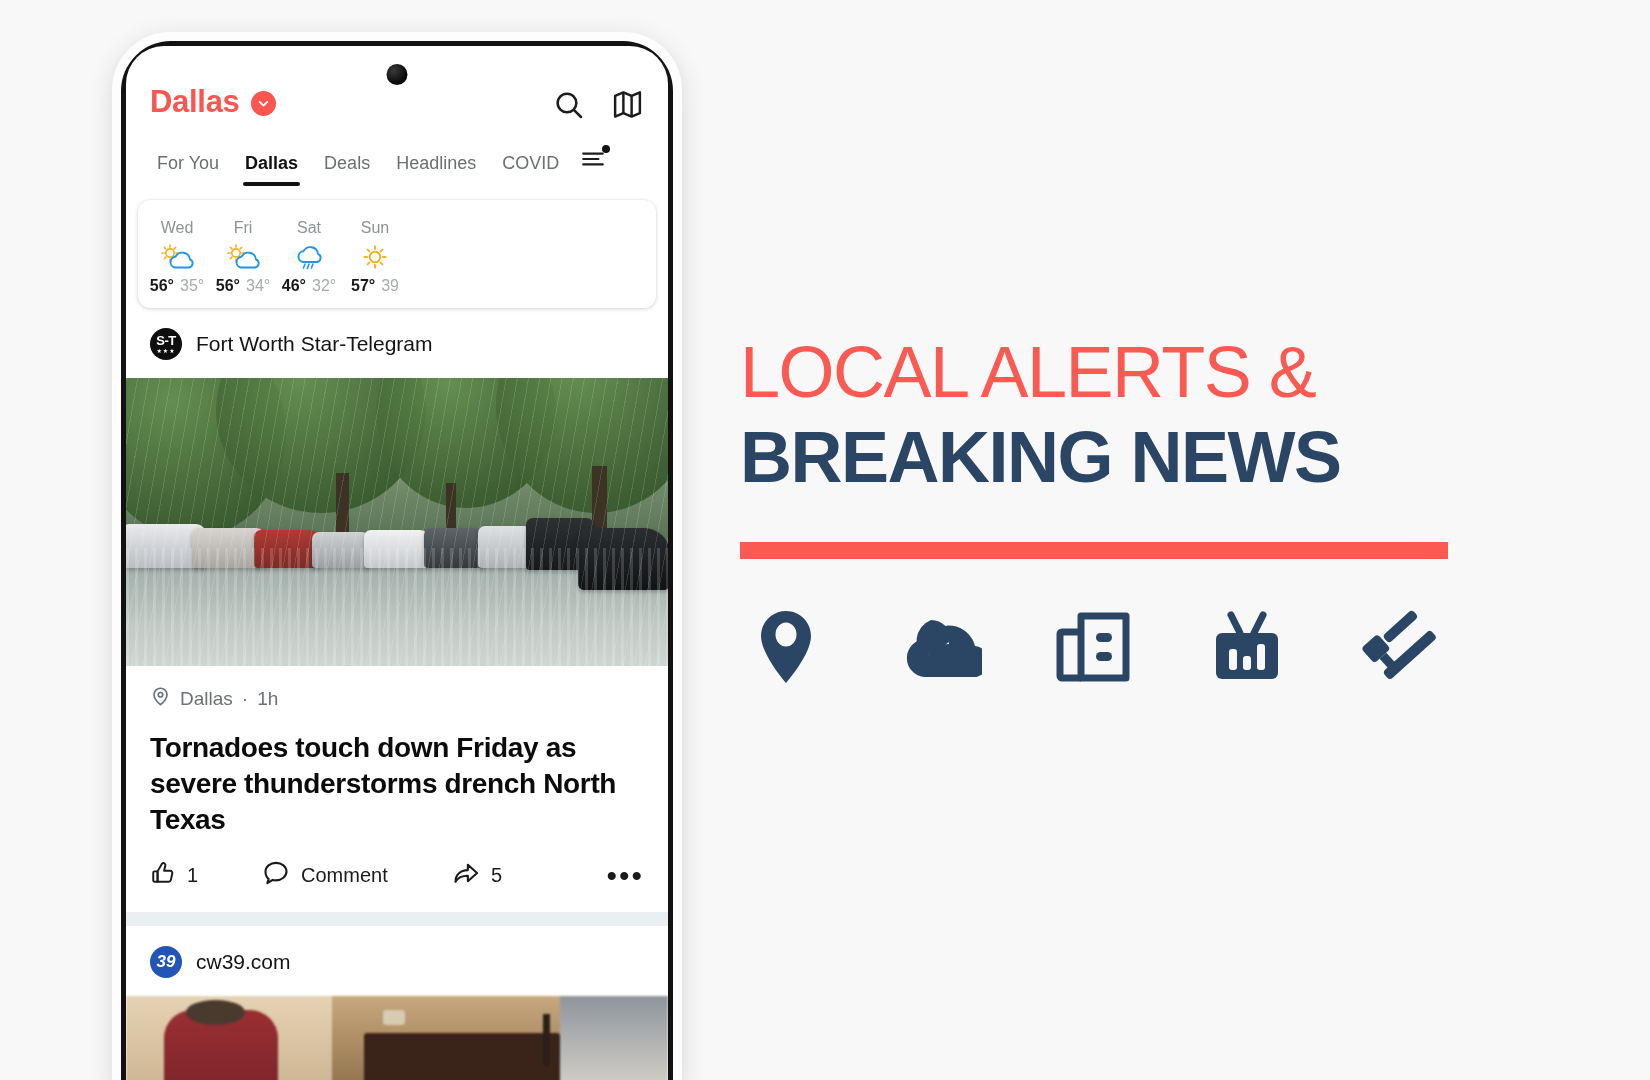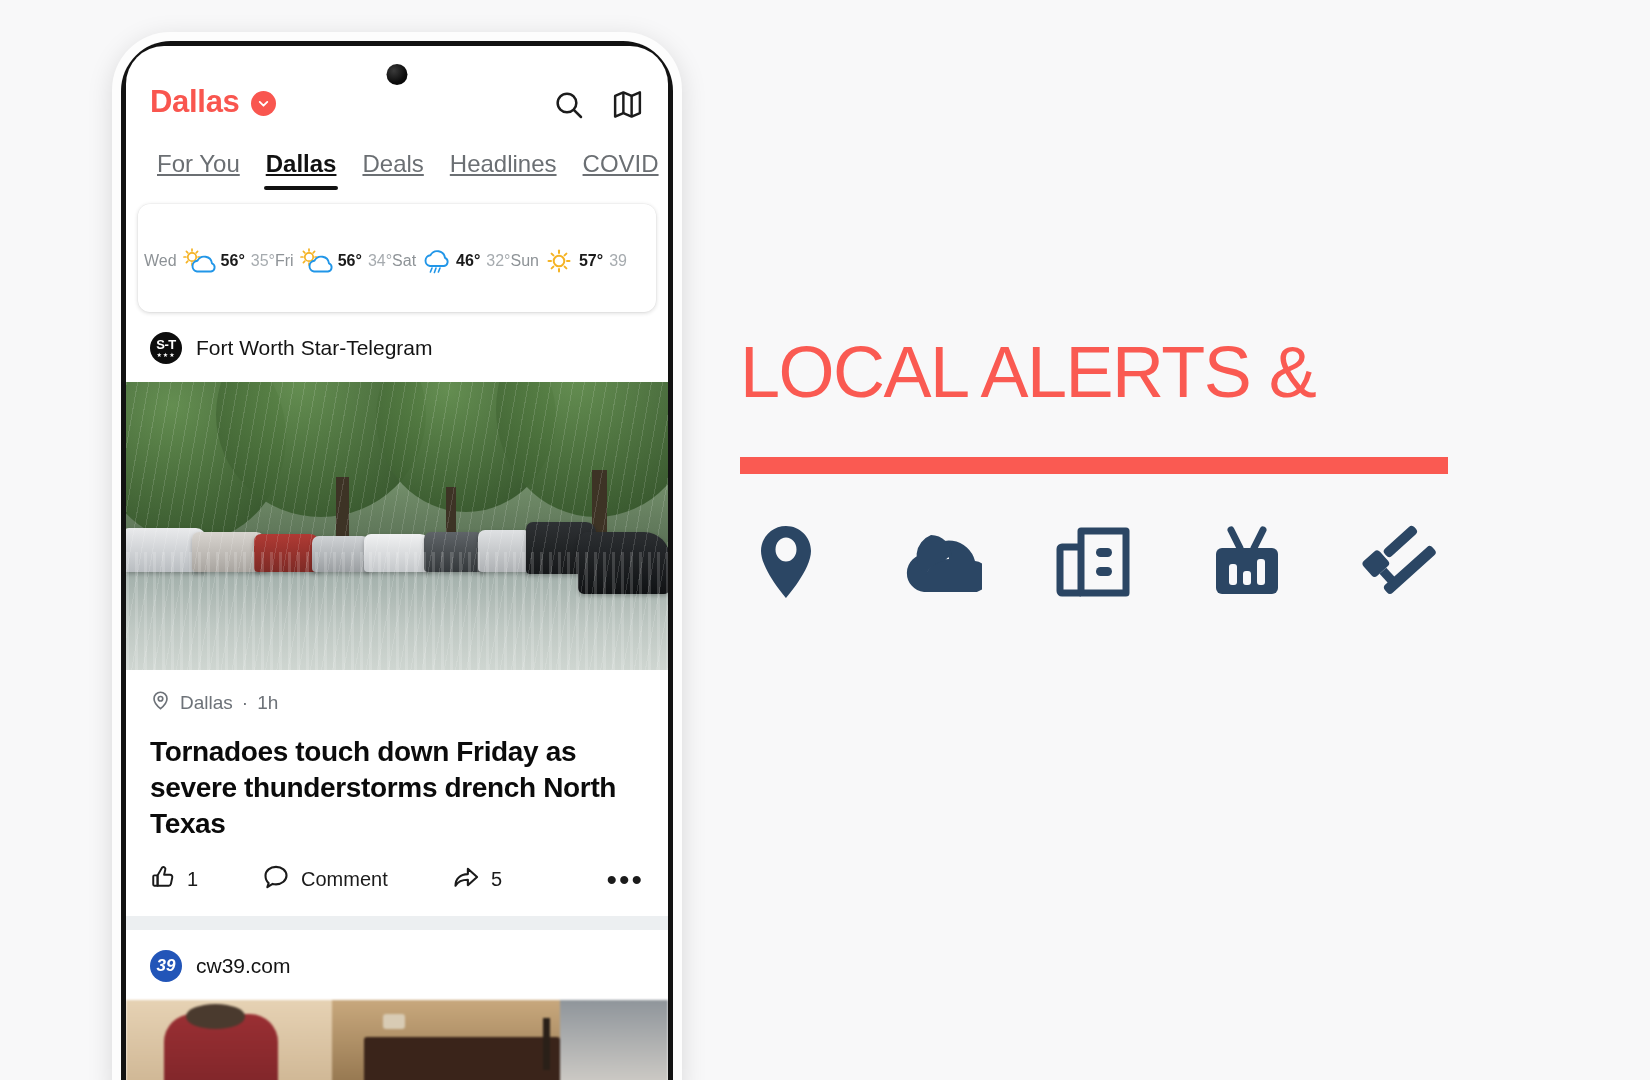--- a/index.html
+++ b/index.html
@@ -51,22 +51,22 @@
     display: flex; align-items: center; justify-content: center; margin-top: 3px;
   }
   .head-icons { display: flex; align-items: center; gap: 26px; margin-top: 4px; }
 
   
   .tabbar {
     display: flex; align-items: flex-end; gap: 0;
     padding: 8px 14px 0 18px; position: relative;
   }
   .tab {
-    font-size: 24px; color: #6b6f73; padding: 4px 13px 12px 13px;
-    white-space: nowrap; position: relative; text-decoration: underline;
+    font-size: 18px; color: #6b6f73; padding: 4px 13px 12px 13px;
+    white-space: nowrap; position: relative;
   }
   .tab.active { color: #111; font-weight: bold; }
   .tab.active::after {
     content: ""; position: absolute; left: 11px; right: 11px; bottom: 0;
     height: 4px; background: #111; border-radius: 3px;
   }
   .tab-menu { margin-left: 6px; position: relative; padding-bottom: 10px; }
   .tab-dot {
     position: absolute; right: -2px; top: -1px; width: 8px; height: 8px;
     border-radius: 50%; background: #111;
@@ -80,21 +80,21 @@
   }
   .wx-now {
     width: 148px; display: flex; align-items: center; justify-content: center;
     gap: 4px; border-right: 1px solid #eceef0; flex: 0 0 auto;
   }
   .wx-temp { font-size: 40px; font-weight: bold; color: #111; letter-spacing: -1px; }
   .wx-unit { font-size: 17px; font-weight: bold; color: #111; vertical-align: top;
              position: relative; top: -12px; left: 1px; }
   .wx-days { display: flex; flex: 1; padding-left: 6px; min-width: 0; }
   .wx-day {
-    flex: 0 0 66px; display: flex; flex-direction: row; align-items: center;
+    flex: 0 0 66px; display: flex; flex-direction: column; align-items: center;
     justify-content: center; gap: 3px; padding-top: 6px;
   }
   .wx-dow { font-size: 16px; color: #8d9296; }
   .wx-ico { height: 34px; display: flex; align-items: center; justify-content: center; }
   .wx-hl { font-size: 16px; display: flex; gap: 6px; }
   .wx-hi { font-weight: bold; color: #1a1a1a; }
   .wx-lo { color: #a6abaf; }
 
   
   .pub-row { display: flex; align-items: center; gap: 14px; padding: 20px 24px 18px 24px; }
@@ -428,20 +428,21 @@
         <div class="np-furn"></div>
         <div class="np-cord"></div>
         <div class="np-c"></div>
       </div>
 
     </div>
   </div>
 
   <div class="promo">
     <div class="promo-l1">LOCAL ALERTS &amp;</div>
+    <div class="promo-l2">BREAKING NEWS</div>
     <div class="promo-rule"></div>
 
     <div class="promo-icons">
 
       <span class="promo-icon">
         <svg width="60" height="76" viewBox="0 0 60 76" fill="#2b4664">
           <path d="M30 2 C16.2 2 5 13.2 5 27 c0 18.6 25 47 25 47 s25-28.4 25-47 C55 13.2 43.8 2 30 2 Z
                    M30 37.5 a10.5 12 0 1 1 0-24 a10.5 12 0 0 1 0 24 Z"></path>
         </svg>
       </span>

